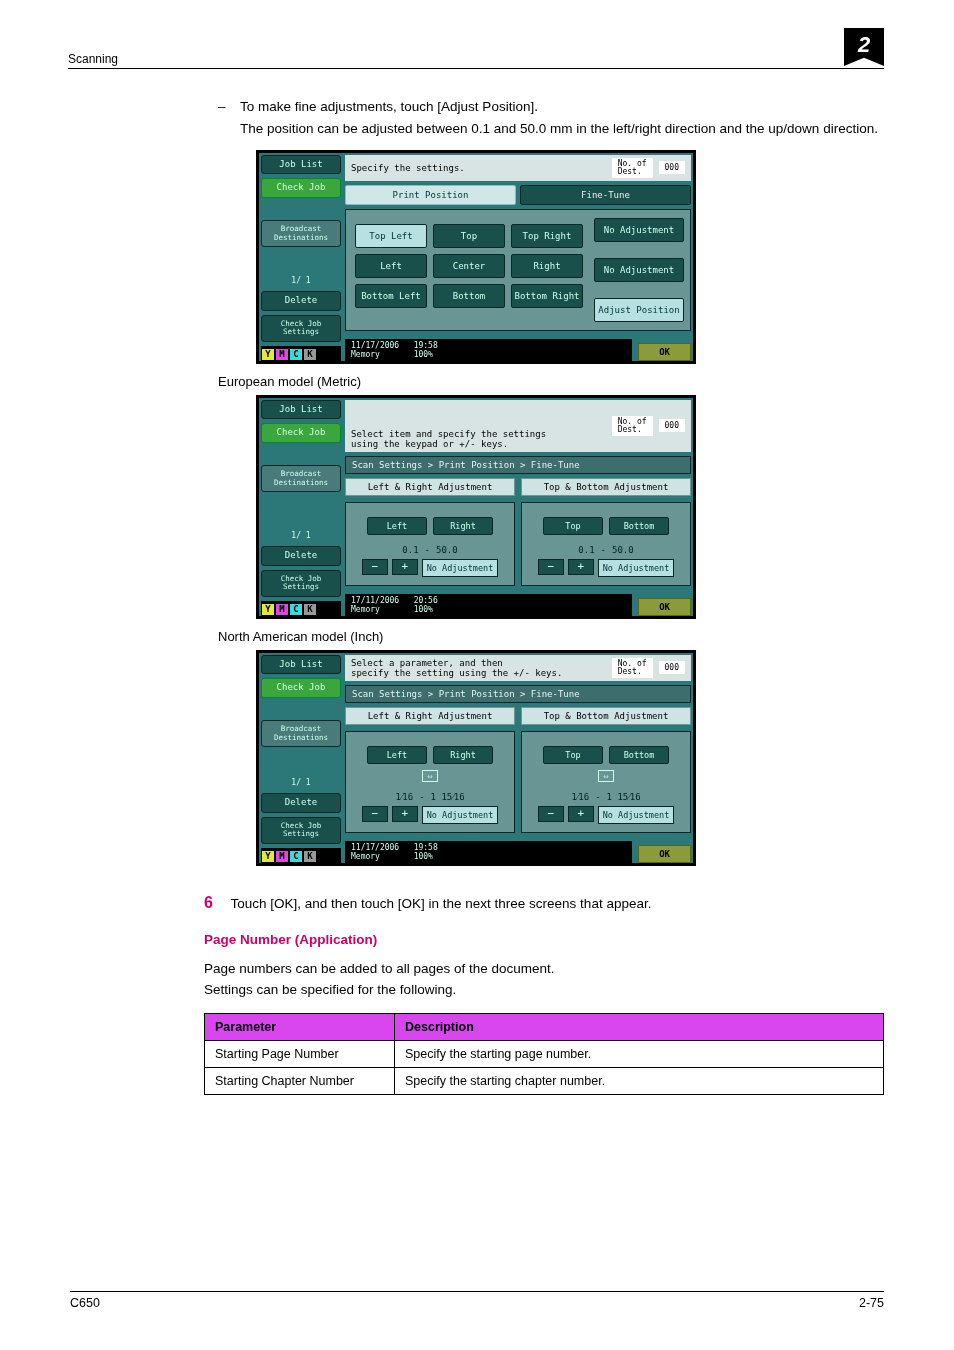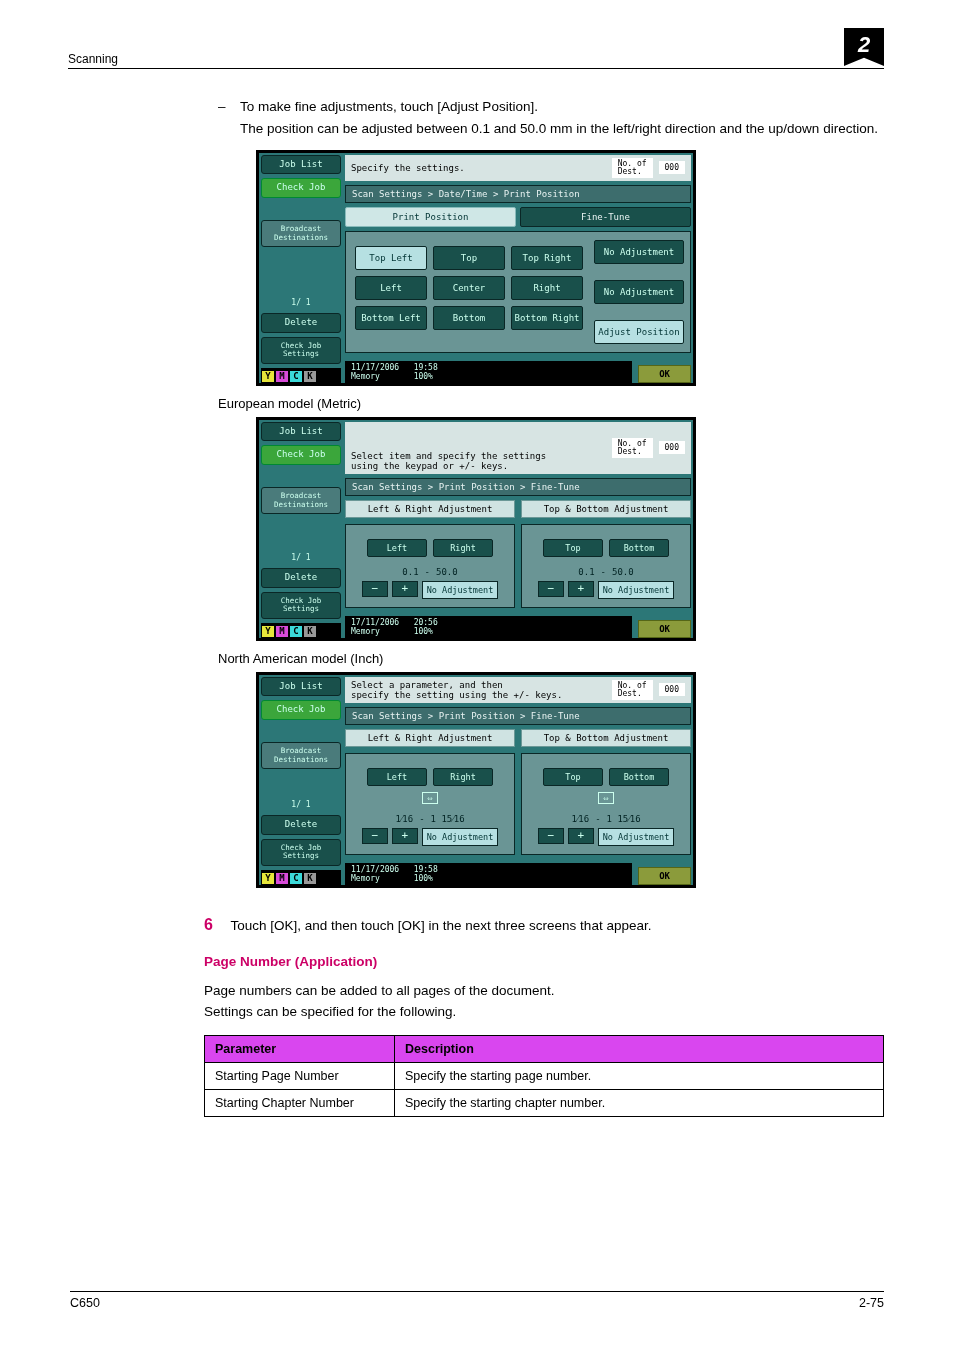--- a/index.html
+++ b/index.html
@@ -124,21 +124,20 @@
 
       <div class="main">
         <div class="titlebar">
           <span>Specify the settings.</span>
           <span style="display:flex;gap:6px;align-items:center;">
             <span class="countbox" style="white-space:pre-line;line-height:1;">No. of
 Dest.</span>
             <span class="countbox">000</span>
           </span>
         </div>
-        <div class="crumb">Scan Settings &gt; Date/Time &gt; Print Position</div>
         <div class="tabrow">
           <div class="tab sel">Print Position</div>
           <div class="tab">Fine-Tune</div>
         </div>
         <div class="area" style="display:flex;gap:8px;">
           <div style="flex:1.6;">
             <div class="btngrid">
               <div class="pbtn sel">Top Left</div>
               <div class="pbtn">Top</div>
               <div class="pbtn">Top Right</div>

